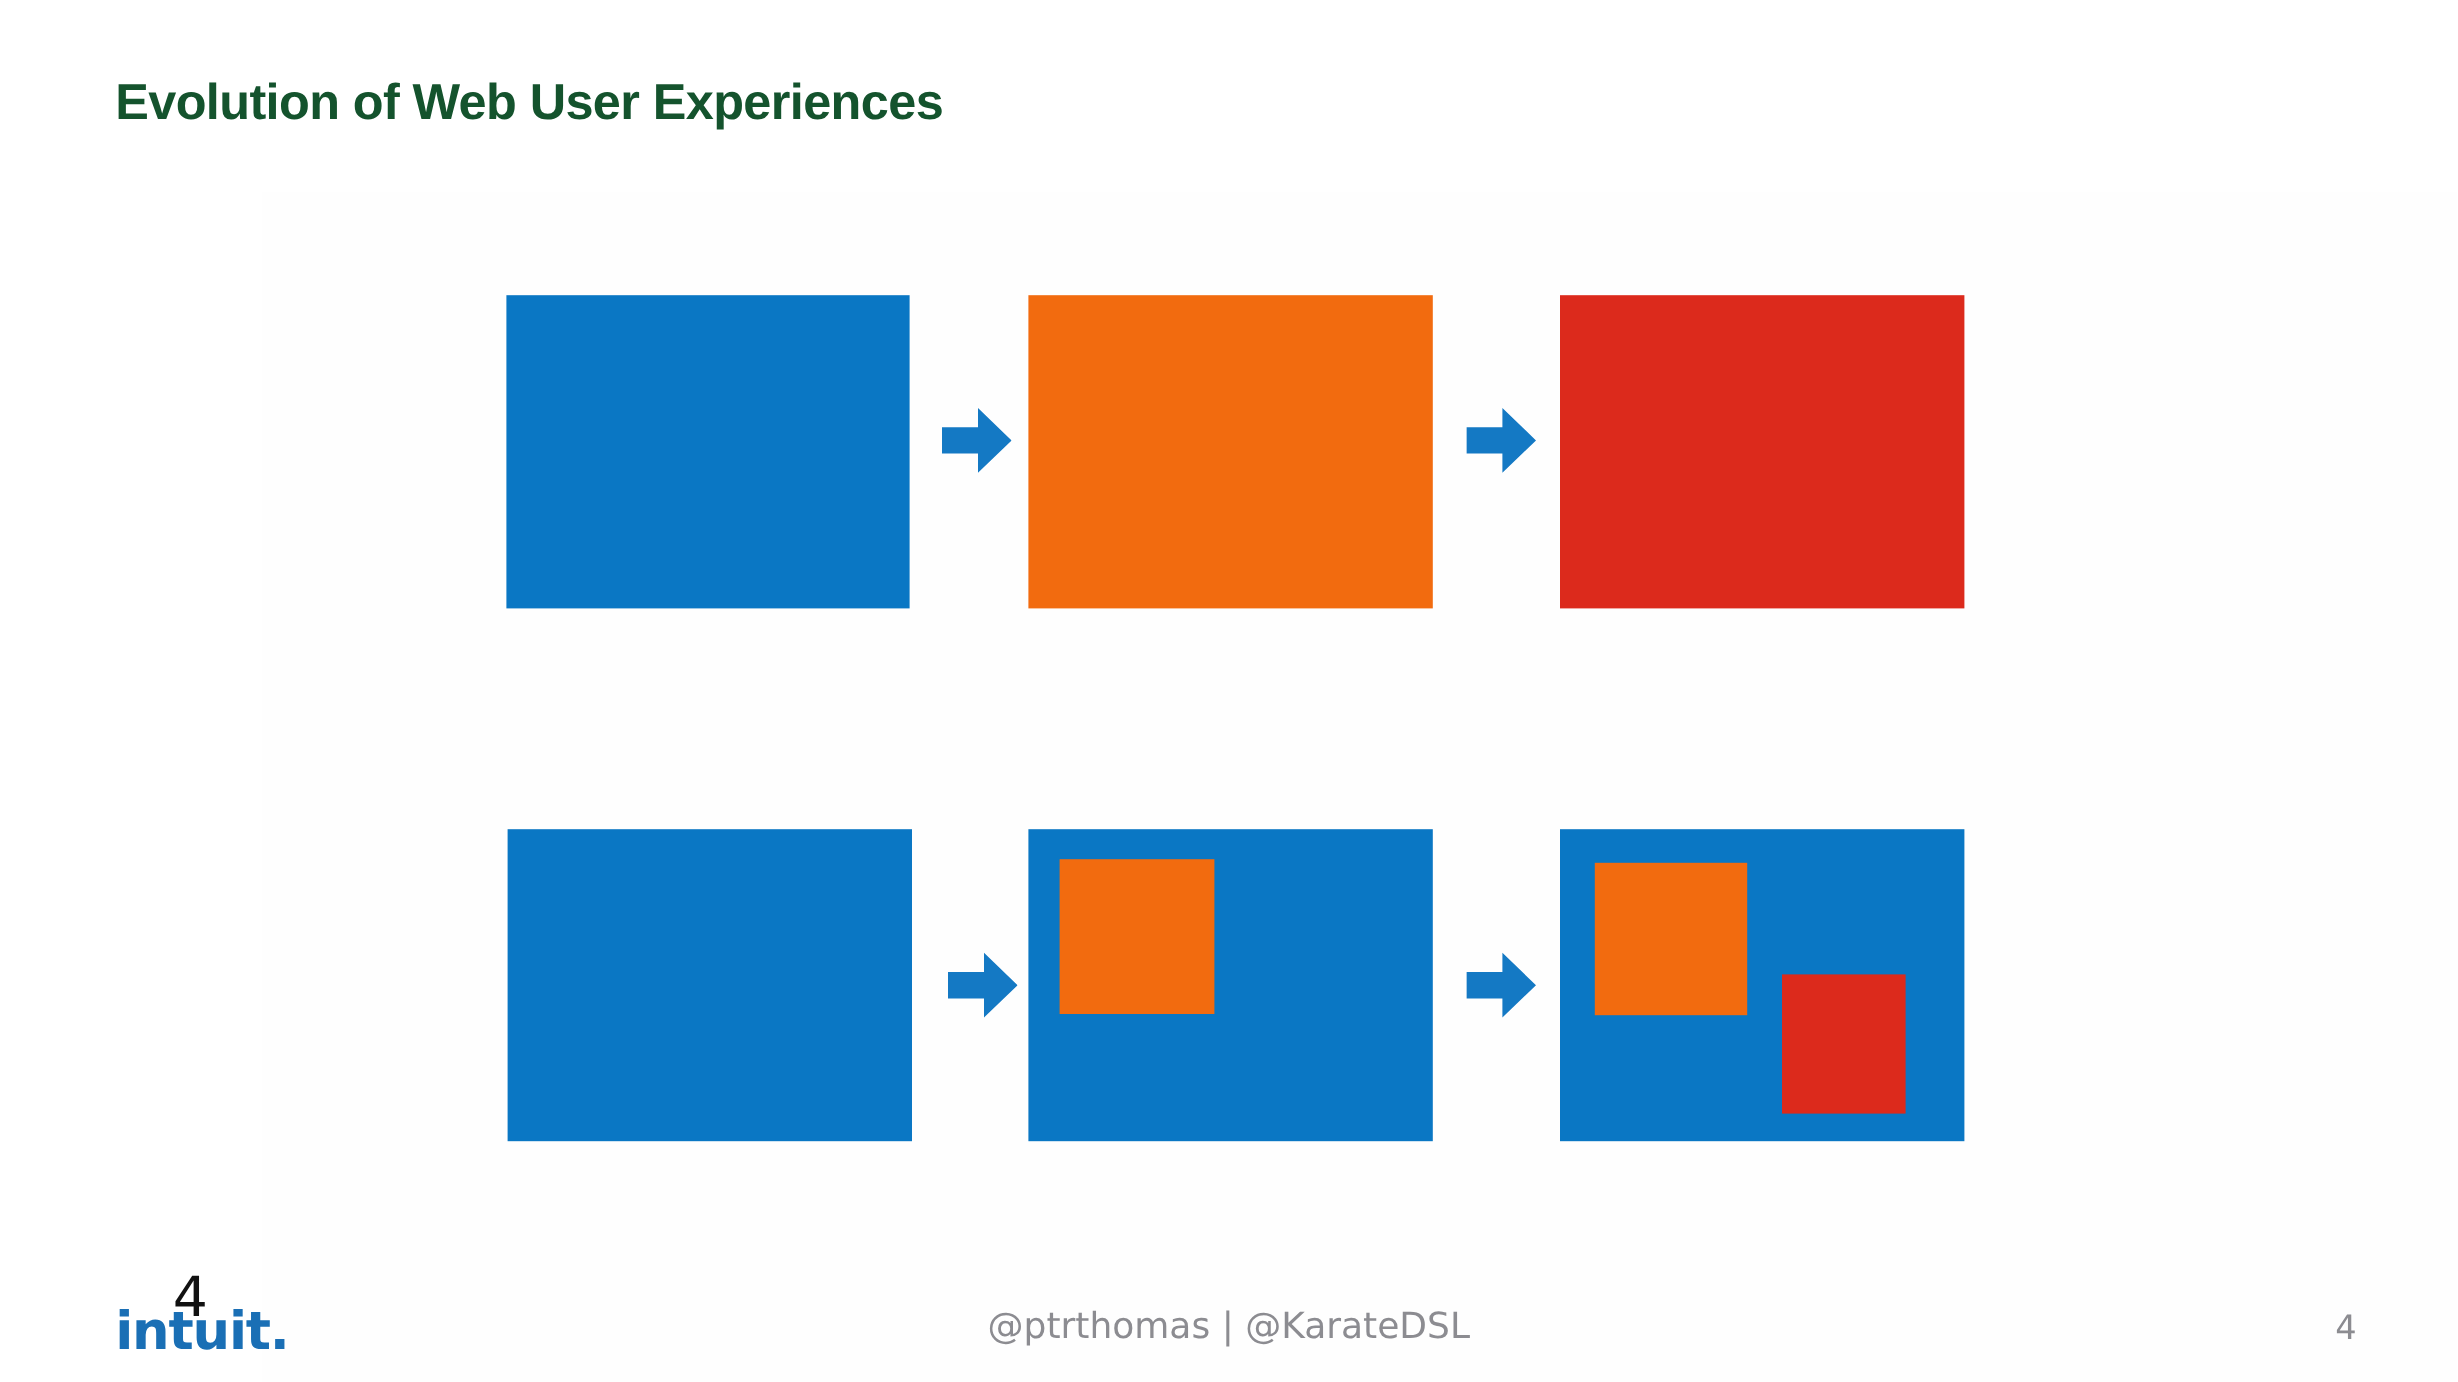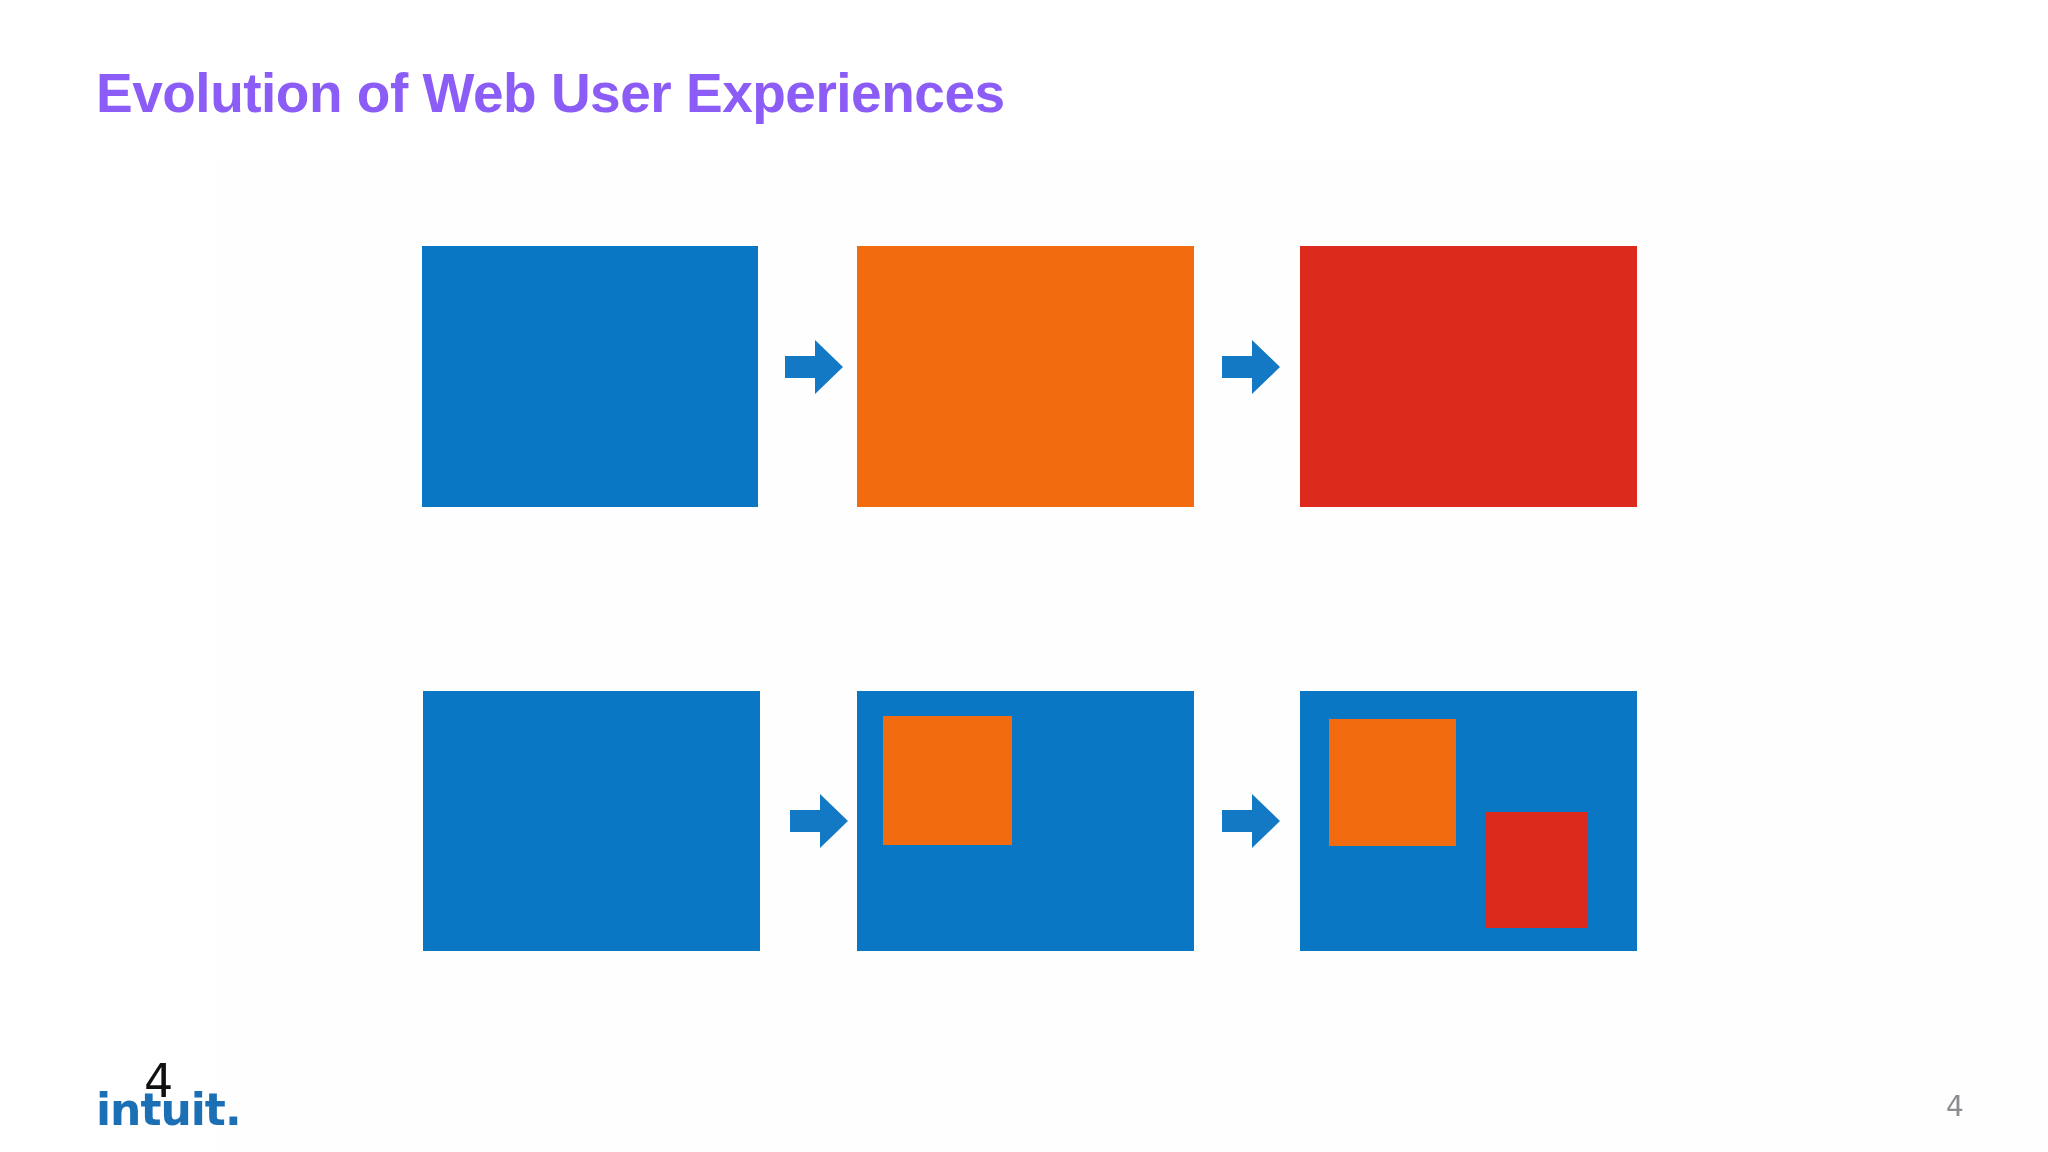--- a/index.html
+++ b/index.html
@@ -25,24 +25,24 @@
     top: 160px;
     width: 1830px;
     height: 992px;
     background: #fefefe;
     pointer-events: none;
   }
   .slide-title {
     position: absolute;
     left: 96px;
     top: 61px;
-    font-size: 55px;
+    font-size: 42px;
     font-weight: bold;
     letter-spacing: -0.5px;
-    color: #8b5cf6;
+    color: #14532d;
     white-space: nowrap;
   }
   .diagram {
     position: absolute;
     left: 0;
     top: 0;
     width: 2048px;
     height: 1152px;
   }
   .panel {
@@ -161,16 +161,17 @@
       <div class="inset" style="left:185px; top:121px; width:103px; height:116px; background:#DC2A1C;"></div>
     </div>
 
   </div>
 
   <div class="logo">
     <span class="logo-word">intuit</span><span class="logo-word logo-dot">.</span>
     <span class="logo-overlay-num">4</span>
   </div>
 
+  <div class="footer-center">@ptrthomas | @KarateDSL</div>
 
   <div class="footer-page">4</div>
 
 </div>
 
 </body></html>

